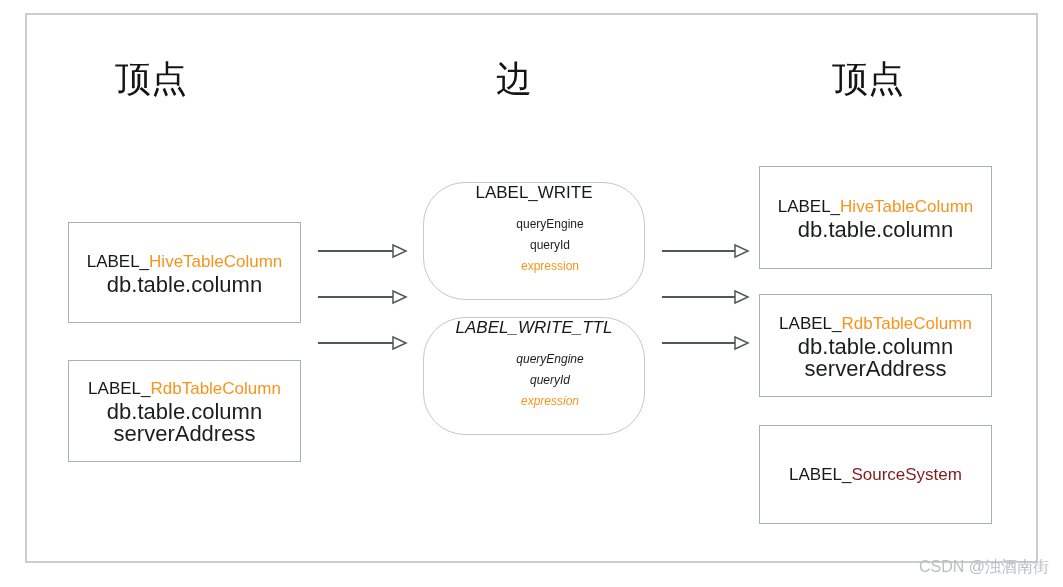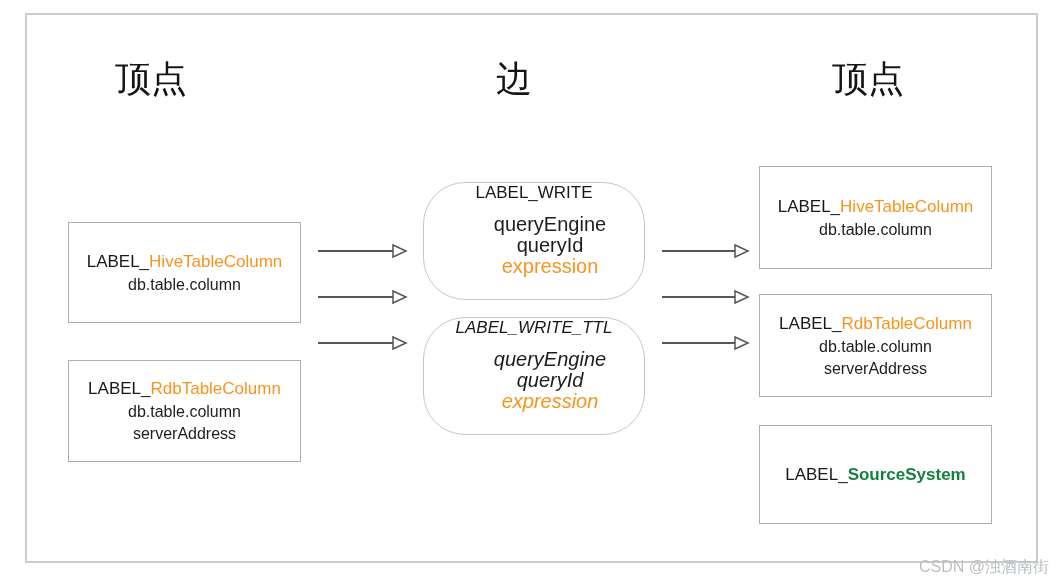--- a/index.html
+++ b/index.html
@@ -46,23 +46,23 @@
     background: #ffffff;
     border: 1.5px solid #c2c8cb;
     border-radius: 42px;
     display: flex;
     flex-direction: column;
     align-items: center;
     justify-content: flex-start;
     text-align: center;
   }
   .label-line { font-size: 17px; line-height: 24px; white-space: nowrap; }
-  .prop-line  { font-size: 16px; line-height: 22px; color: #1c1d1f; white-space: nowrap; }
+  .prop-line  { font-size: 22px; line-height: 22px; color: #1c1d1f; white-space: nowrap; }
   .edge-label { font-size: 17px; line-height: 19px; margin-bottom: 12px; white-space: nowrap; }
-  .edge-prop  { font-size: 20px; line-height: 21px; color: #1c1d1f; white-space: nowrap; margin-left: 32px; }
+  .edge-prop  { font-size: 12px; line-height: 21px; color: #1c1d1f; white-space: nowrap; margin-left: 32px; }
   .arrows-layer { position: absolute; left: 0; top: 0; pointer-events: none; }
   .arrow-line { stroke-width: 2; fill: none; }
   .arrow-head { stroke-width: 1.5; fill: #ffffff; }
   .watermark {
     position: absolute;
     top: 557px;
     right: 14px;
     font-size: 16px;
     color: #b9bfc2;
     white-space: nowrap;
@@ -109,21 +109,21 @@
     <div class="prop-line">db.table.column</div>
   </div>
 
   <div class="vbox" style="left:759px; top:258px; width:233px; height:103px;">
     <div class="label-line"><span>LABEL_</span><span style="color: rgb(247, 148, 29);">RdbTableColumn</span></div>
     <div class="prop-line">db.table.column</div>
     <div class="prop-line">serverAddress</div>
   </div>
 
   <div class="vbox" style="left:759px; top:389px; width:233px; height:99px;">
-    <div class="label-line"><span>LABEL_</span><span style="color: #15803d; font-weight: bold;">SourceSystem</span></div>
+    <div class="label-line"><span>LABEL_</span><span style="color: #7f1d1d;">SourceSystem</span></div>
   </div>
 
   <svg class="arrows-layer" width="1063" height="587">
     <g>
       <line class="arrow-line" x1="318" y1="251" x2="393" y2="251" style="stroke: rgb(82, 87, 90);"></line>
       <polygon class="arrow-head" points="393,245 406,251 393,257" style="stroke: rgb(82, 87, 90);"></polygon>
     </g>
     <g>
       <line class="arrow-line" x1="318" y1="297" x2="393" y2="297" style="stroke: rgb(82, 87, 90);"></line>
       <polygon class="arrow-head" points="393,291 406,297 393,303" style="stroke: rgb(82, 87, 90);"></polygon>

